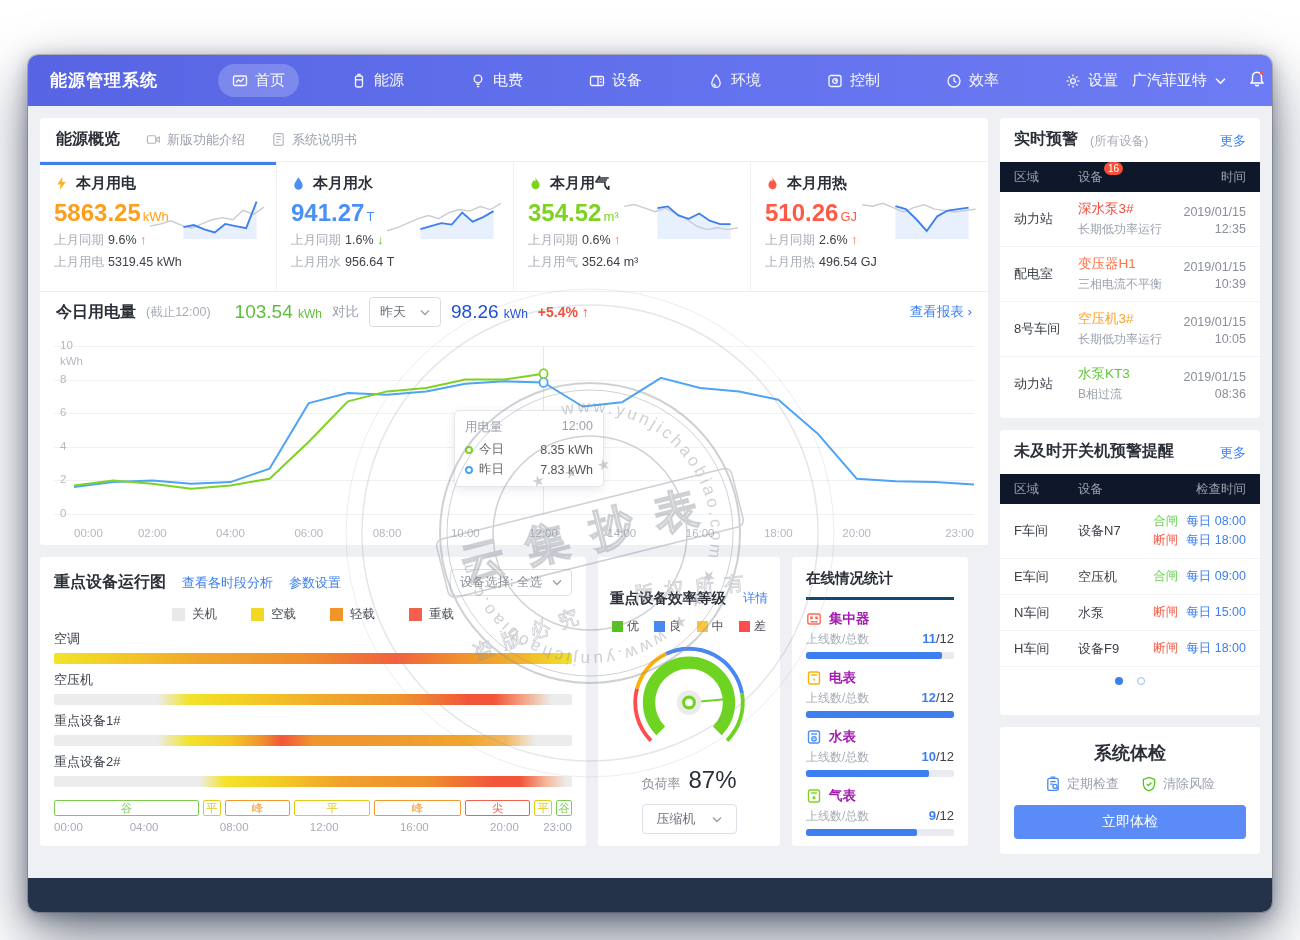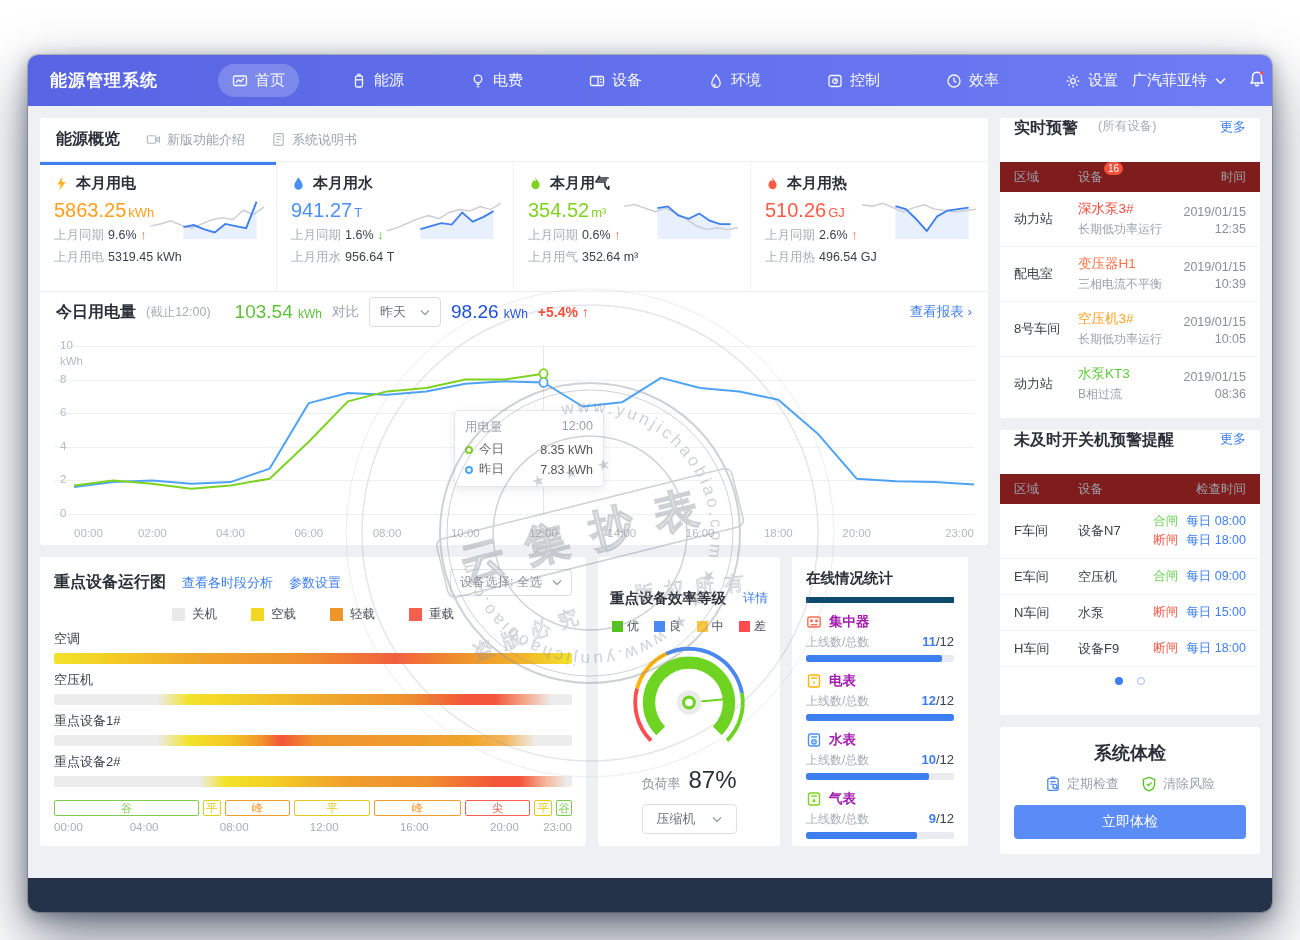--- a/index.html
+++ b/index.html
@@ -34,21 +34,21 @@
   .p-title { font-size:16px; font-weight:bold; color:#2b2f38; }
   .ov-link { display:flex; align-items:center; gap:6px; color:#9aa0ab; font-size:13px; cursor:pointer; }
   .gico { width:15px; height:15px; }
   .cards-row { display:flex; height:130px; border-bottom:1px solid #eceef2; }
   .stat-card { position:relative; width:25%; padding:12px 14px; border-right:1px solid #f0f1f4; cursor:pointer; }
   .stat-card:last-child { border-right:none; }
   .stat-card.active::before { content:""; position:absolute; left:0; top:0; right:0; height:3px; background:#3d7ef0; }
   .sc-head { display:flex; align-items:center; gap:7px; font-size:15px; color:#2b2f38; font-weight:bold; }
   .sc-head svg { width:15px; height:15px; }
   .sc-value { margin-top:6px; }
-  .sc-value b { font-size:20px; font-weight:normal; }
+  .sc-value b { font-size:24px; font-weight:bold; }
   .sc-value em { font-style:normal; font-size:13px; margin-left:2px; }
   .sc-mom,.sc-prev { margin-top:5px; font-size:12.5px; color:#3c4049; }
   .sc-mom .lbl,.sc-prev .lbl { color:#a7acb5; margin-right:4px; }
   .sc-mom .arr { font-weight:bold; font-size:13px; }
   .spark { position:absolute; right:10px; top:30px; width:118px; height:48px; }
 
   
   .today-head { height:40px; display:flex; align-items:center; padding:0 16px; gap:10px; }
   .today-title { font-size:16px; font-weight:bold; color:#2b2f38; }
   .today-asof { font-size:12.5px; color:#a7acb5; }
@@ -97,37 +97,37 @@
   .eff-legend { display:flex; gap:10px; margin-top:10px; width:100%; justify-content:space-between; padding:0 2px; }
   .eff-legend .lg { gap:4px; font-size:12px; }
   .eff-legend .lg i { width:11px; height:11px; }
   .gauge { width:148px; height:148px; margin-top:6px; }
   .load-row { margin-top:2px; display:flex; align-items:baseline; gap:8px; }
   .load-row .lbl { font-size:13px; color:#8a8f98; }
   .load-row .val { font-size:24px; color:#2b2f38; }
   .eff-select { margin-top:10px; display:flex; align-items:center; gap:16px; border:1px solid #dcdfe6; border-radius:4px; padding:5px 14px; font-size:13px; color:#6b7078; cursor:pointer; }
 
   .online-panel { width:176px; padding:12px 14px; }
-  .online-panel .p-title { font-size:14.5px; display:block; padding-bottom:9px; border-bottom:6px solid #0c4a6e; }
+  .online-panel .p-title { font-size:14.5px; display:block; padding-bottom:9px; border-bottom:3px solid #0c4a6e; }
   .ol-item { margin-top:10px; }
   .ol-head { display:flex; align-items:center; gap:7px; font-size:13.5px; font-weight:bold; color:#a21caf; }
   .ol-head svg { width:16px; height:16px; }
   .ol-ratio { display:flex; align-items:baseline; margin-top:3px; font-size:12px; }
   .ol-ratio .lbl { color:#a7acb5; }
   .ol-ratio .num { margin-left:auto; font-size:13px; color:#3c4049; }
   .ol-ratio .num b { color:#3d7ef0; }
   .ol-bar { height:7px; background:#e9ebf0; border-radius:2px; margin-top:4px; overflow:hidden; }
   .ol-bar .fill { height:100%; background:#3d7ef0; border-radius:2px; }
 
   
   .alerts-panel { height:300px; margin-bottom:12px; }
-  .r-head { height:44px; display:flex; align-items:flex-start; padding:0 14px; gap:20px; }
+  .r-head { height:44px; display:flex; align-items:flex-end; padding:12px 14px; gap:12px; }
   .r-head .sub { color:#a7acb5; font-size:12.5px; }
   .r-head .more { margin-left:auto; color:#3d7ef0; font-size:13px; cursor:pointer; }
-  .t-head { height:30px; background:#7f1d1d; display:flex; align-items:center; padding:0 14px; font-size:12.5px; color:#9aa0ab; }
+  .t-head { height:30px; background:#0f172a; display:flex; align-items:center; padding:0 14px; font-size:12.5px; color:#9aa0ab; }
   .t-head .c1 { width:64px; }
   .t-head .c2 { flex:1; position:relative; }
   .t-head .c3 { text-align:right; }
   .badge { position:absolute; top:-7px; margin-left:1px; background:#f4503a; color:#fff; font-size:10px; border-radius:8px; padding:1px 4px; line-height:11px; }
   .al-row { display:flex; align-items:center; padding:8px 14px; border-bottom:1px solid #f2f3f6; cursor:pointer; }
   .al-row:last-child { border-bottom:none; }
   .al-row .c1 { width:64px; font-size:13px; color:#3c4049; }
   .al-row .c2 { flex:1; }
   .al-row .dev { font-size:13.5px; }
   .al-row .desc { font-size:12px; color:#9aa0ab; margin-top:3px; }

